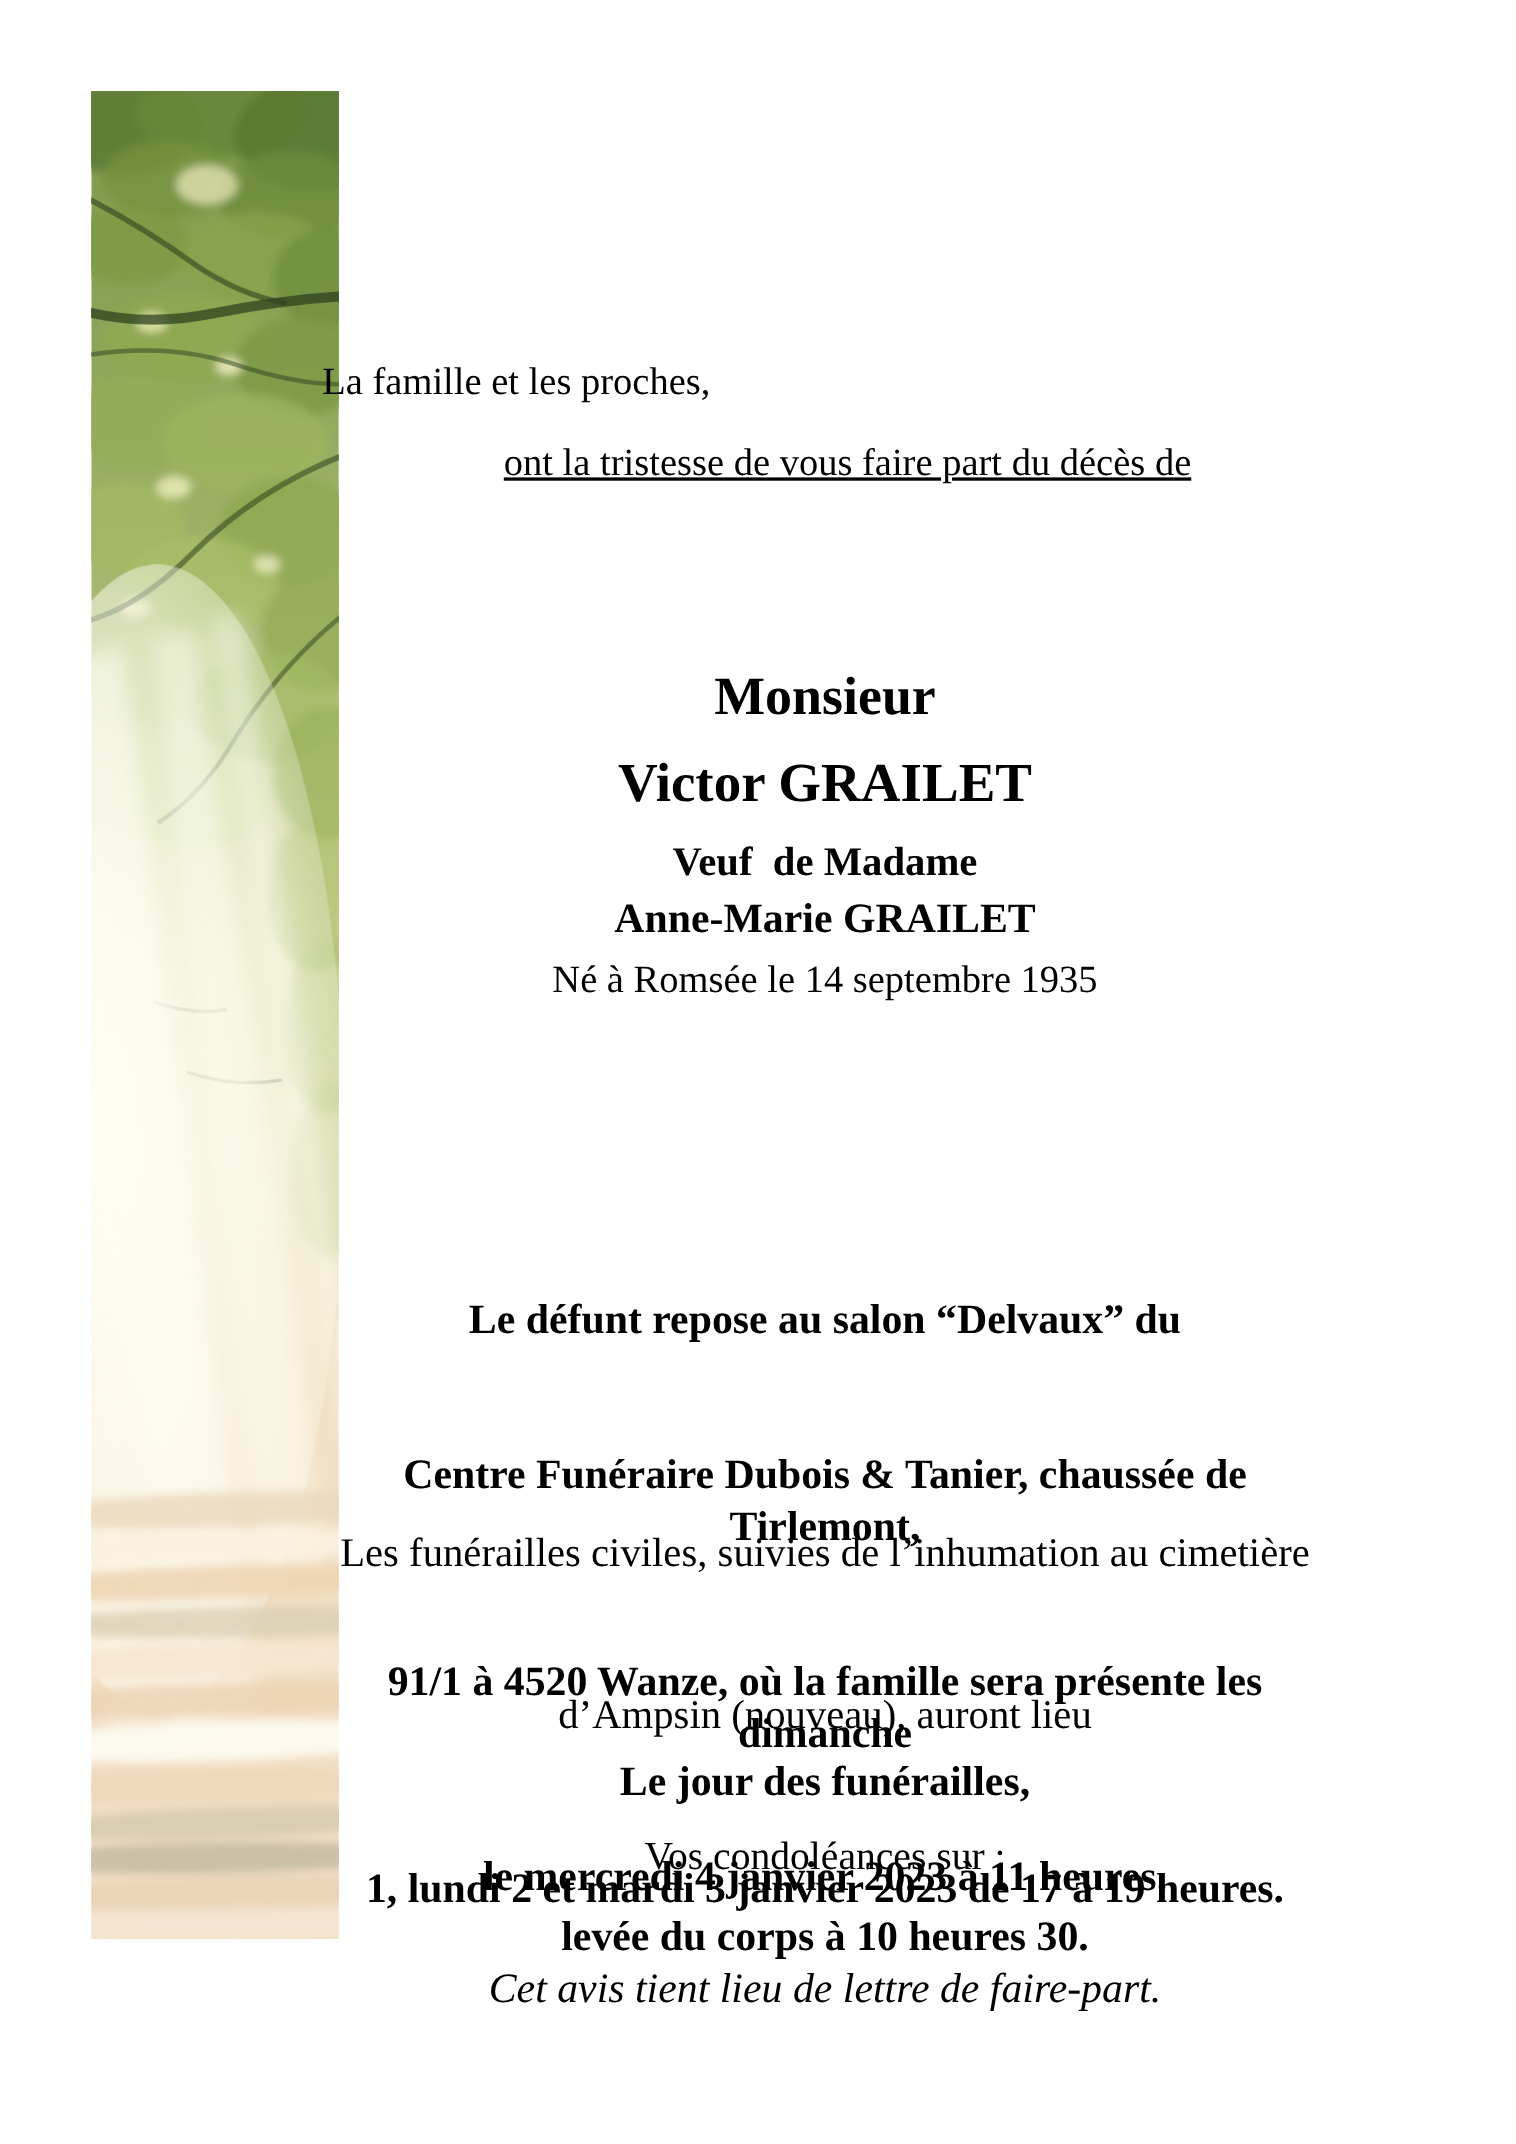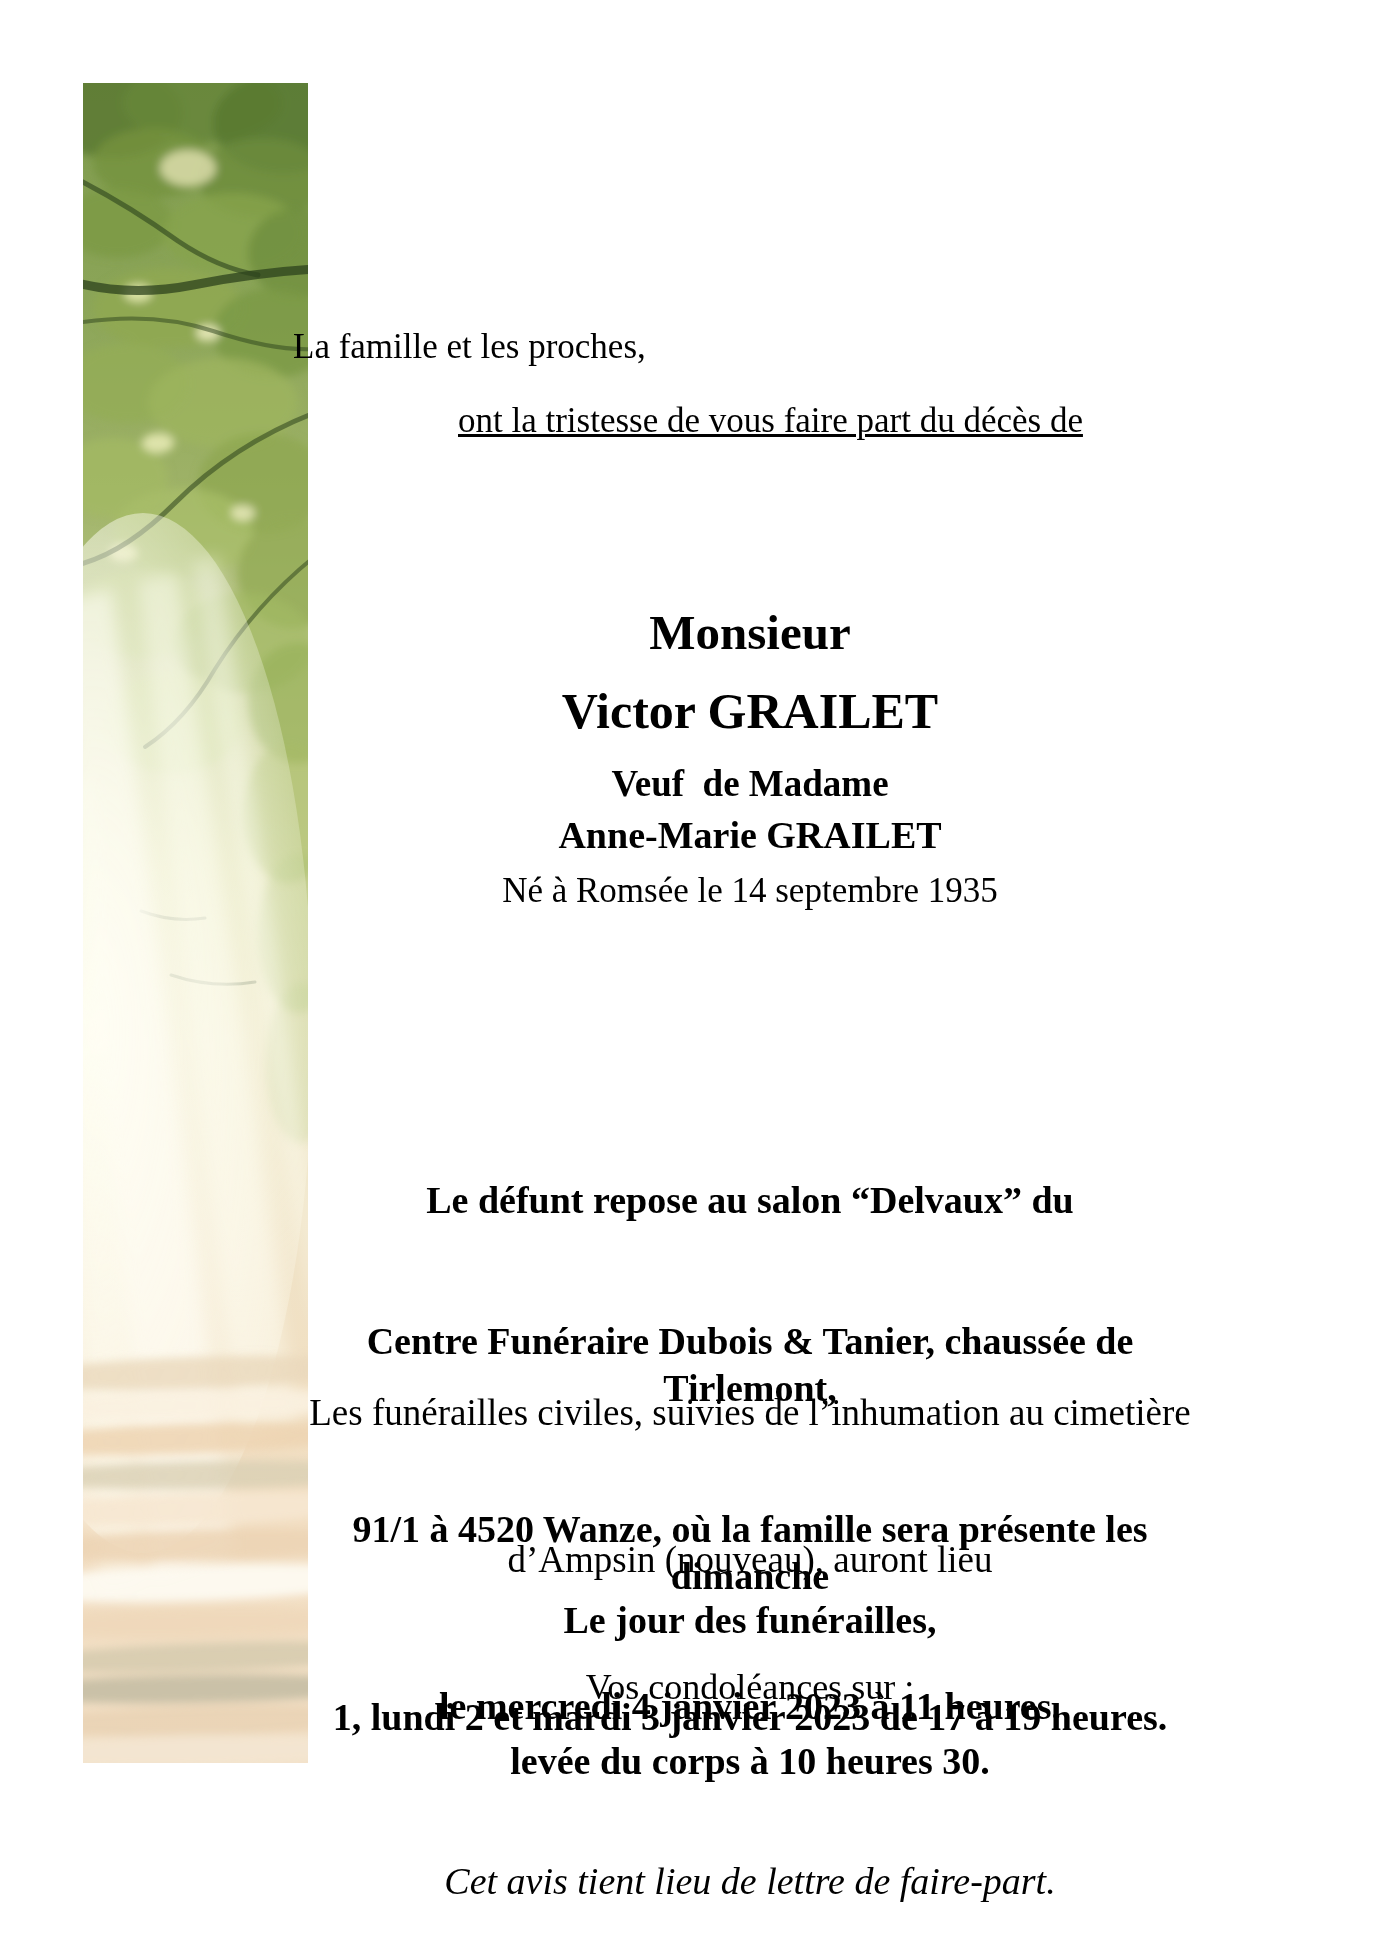--- a/index.html
+++ b/index.html
@@ -28,21 +28,21 @@
   .veuf-line{top:762px;font-size:37px;font-weight:bold;}
   .spouse-line{top:813px;font-size:38px;font-weight:bold;}
   .birth-line{top:870px;font-size:35px;}
   .death-line{top:923px;font-size:35px;}
   .viewing-block{top:1083px;font-size:38px;font-weight:bold;line-height:47px;}
   .funeral-block{top:1290px;font-size:37px;line-height:49px;}
   .funeral-block .bold-line{font-weight:bold;font-size:38px;}
   .funeralday-block{top:1503px;font-size:38px;font-weight:bold;line-height:47px;}
   .condolences-label{top:1666px;font-size:36px;}
   .website-line{top:1716px;font-size:38px;font-style:italic;}
-  .notice-line{top:1859px;font-size:38px;font-style:italic;}
+  .notice-line{top:1786px;font-size:38px;font-style:italic;}
   h1,h2,p,div{margin:0;padding:0;font-weight:inherit;}
 </style>
 </head>
 <body>
 
 <div class="page">
 
   <div class="photo-strip">
     <svg viewBox="0 0 225 1680" preserveAspectRatio="none">
       <defs>

